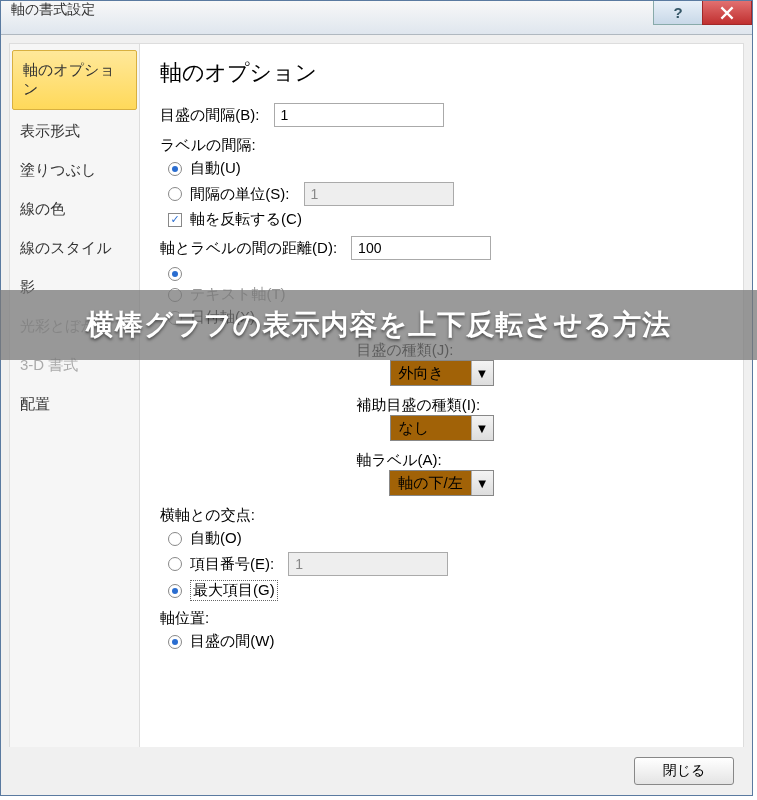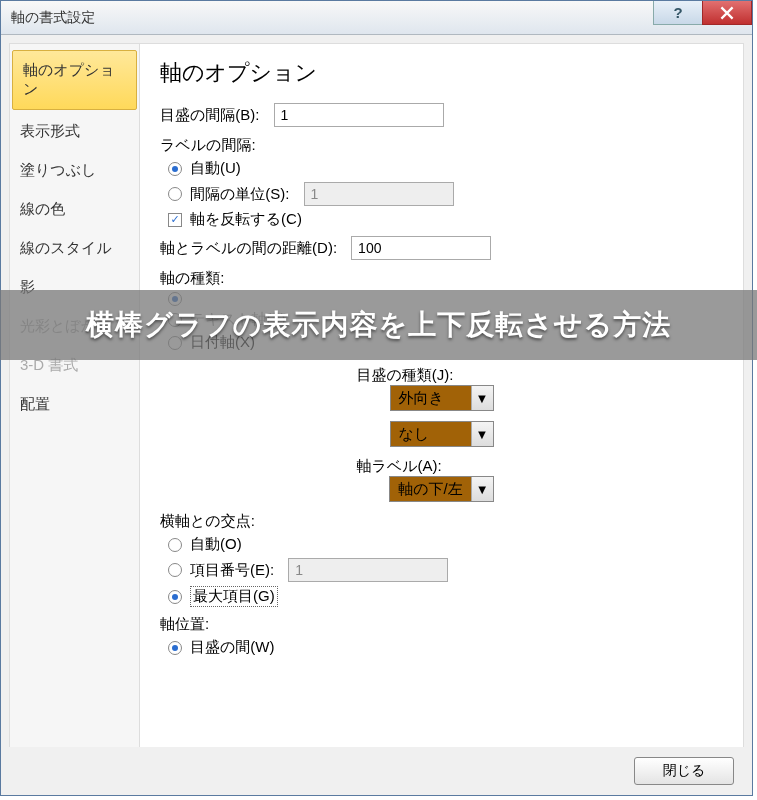--- a/index.html
+++ b/index.html
@@ -17,21 +17,21 @@
   height: 796px;
   border: 1px solid #5a7aa0;
   background: #f0f0f0;
   position: relative;
 }
 .titlebar {
   height: 34px;
   background: linear-gradient(to bottom, #f8f8f8, #dfe6ee);
   border-bottom: 1px solid #b0b8c0;
   display: flex;
-  align-items: center;
+  align-items: flex-start;
   padding-left: 10px;
   position: relative;
 }
 .titlebar-title {
   font-size: 14px;
   color: #333;
 }
 .titlebar-controls {
   position: absolute;
   right: 0;
@@ -274,21 +274,20 @@
         <span class="checkbox checked">✓</span>
         <span class="label">軸を反転する(C)</span>
       </div>
 
       <div class="row" style="margin-top:6px">
         <span class="label">軸とラベルの間の距離(D):</span>
         <span style="width:14px"></span>
         <input class="input-text" style="width: 140px;" value="100">
       </div>
 
-      <div class="group-label">軸の種類:</div>
       <div class="radio-row">
         <span class="radio checked"></span>
       </div>
       <div class="radio-row">
         <span class="radio"></span>
         <span class="label" style="color:#999">テキスト軸(T)</span>
       </div>
       <div class="radio-row">
         <span class="radio"></span>
         <span class="label">日付軸(X)</span>
@@ -297,20 +296,21 @@
       <div style="height:10px"></div>
 
       <div class="field-row">
         <span class="label">目盛の種類(J):</span>
         <div class="select">
           <span class="select-text">外向き</span>
           <span class="select-arrow">▼</span>
         </div>
       </div>
       <div class="field-row">
+        <span class="label">補助目盛の種類(I):</span>
         <div class="select">
           <span class="select-text">なし</span>
           <span class="select-arrow">▼</span>
         </div>
       </div>
       <div class="field-row">
         <span class="label">軸ラベル(A):</span>
         <div class="select">
           <span class="select-text">軸の下/左</span>
           <span class="select-arrow">▼</span>

